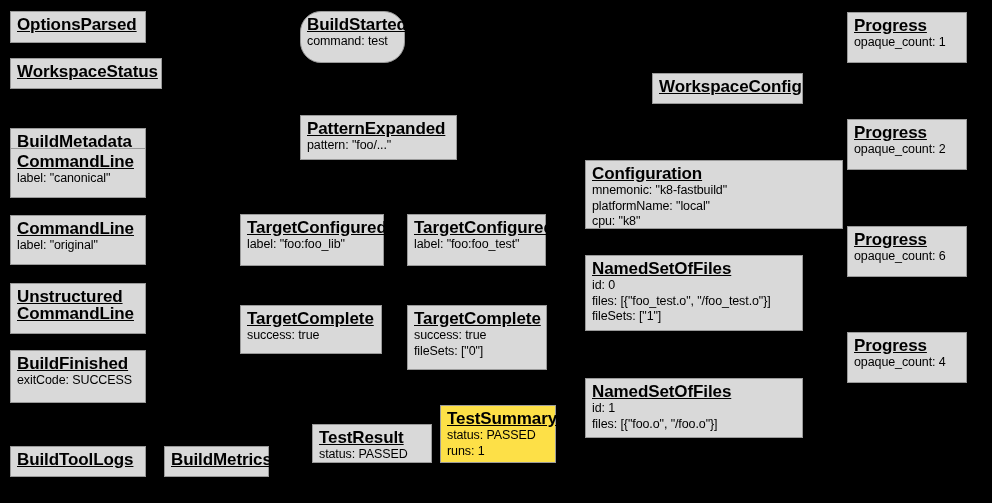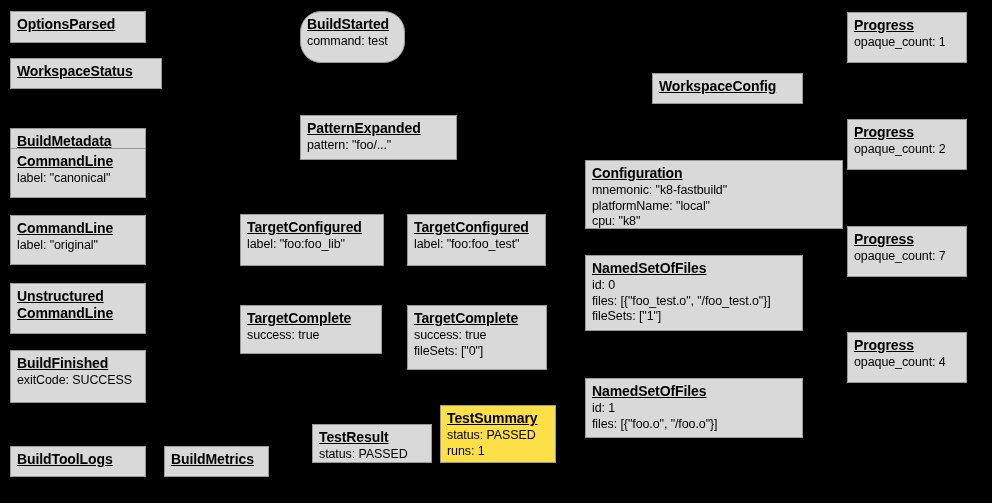--- a/index.html
+++ b/index.html
@@ -17,21 +17,21 @@
   }
   .node {
     position: absolute;
     background: #d9d9d9;
     border: 1px solid #9a9a9a;
     box-sizing: border-box;
     padding: 4px 6px 5px 6px;
     color: #000000;
   }
   .node-title {
-    font-size: 14px;
+    font-size: 17px;
     font-weight: bold;
     text-decoration: underline;
     line-height: 17px;
     white-space: nowrap;
     letter-spacing: -0.1px;
   }
   .node-title.wrap {
     white-space: normal;
   }
   .node-fields {
@@ -169,21 +169,21 @@
     </div>
     <div class="node" style="left: 847px; top: 119px; width: 120px; height: 51px; background: rgb(217, 217, 217); border-color: rgb(154, 154, 154);">
       <div class="node-title">Progress</div>
       <div class="node-fields">
         <div class="node-field">opaque_count: 2</div>
       </div>
     </div>
     <div class="node" style="left: 847px; top: 226px; width: 120px; height: 51px; background: rgb(217, 217, 217); border-color: rgb(154, 154, 154);">
       <div class="node-title">Progress</div>
       <div class="node-fields">
-        <div class="node-field">opaque_count: 7</div>
+        <div class="node-field">opaque_count: 6</div>
       </div>
     </div>
     <div class="node" style="left: 847px; top: 332px; width: 120px; height: 51px; background: rgb(217, 217, 217); border-color: rgb(154, 154, 154);">
       <div class="node-title">Progress</div>
       <div class="node-fields">
         <div class="node-field">opaque_count: 4</div>
       </div>
     </div>
   </div>
 

